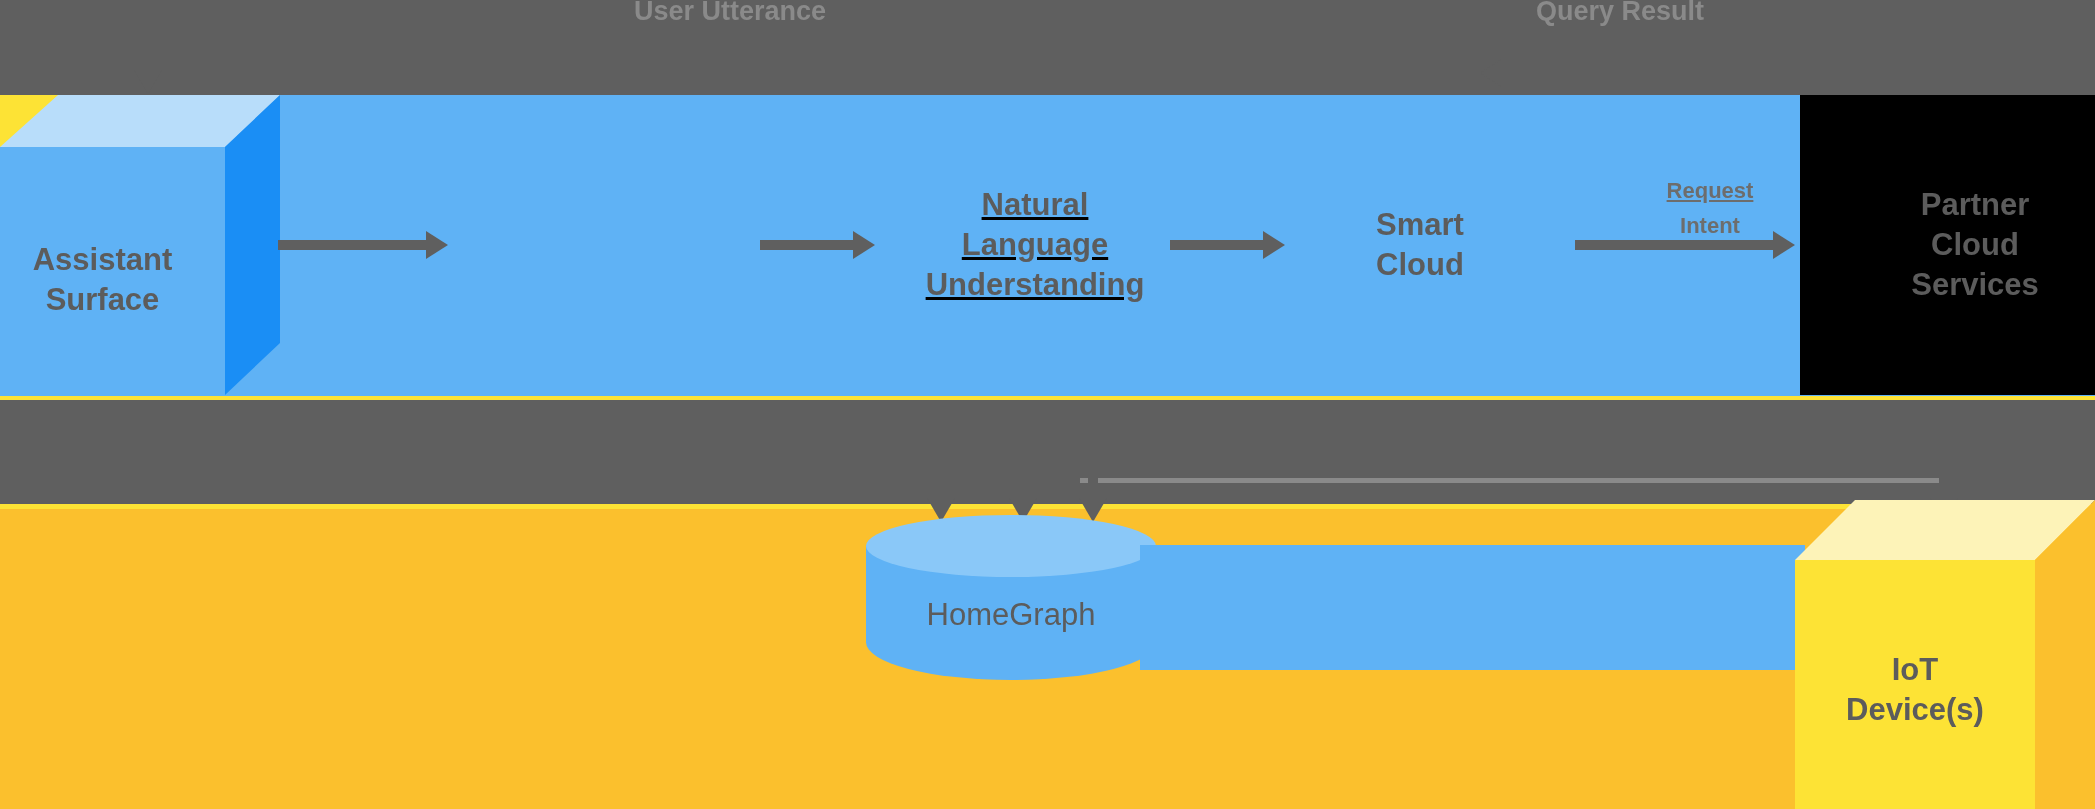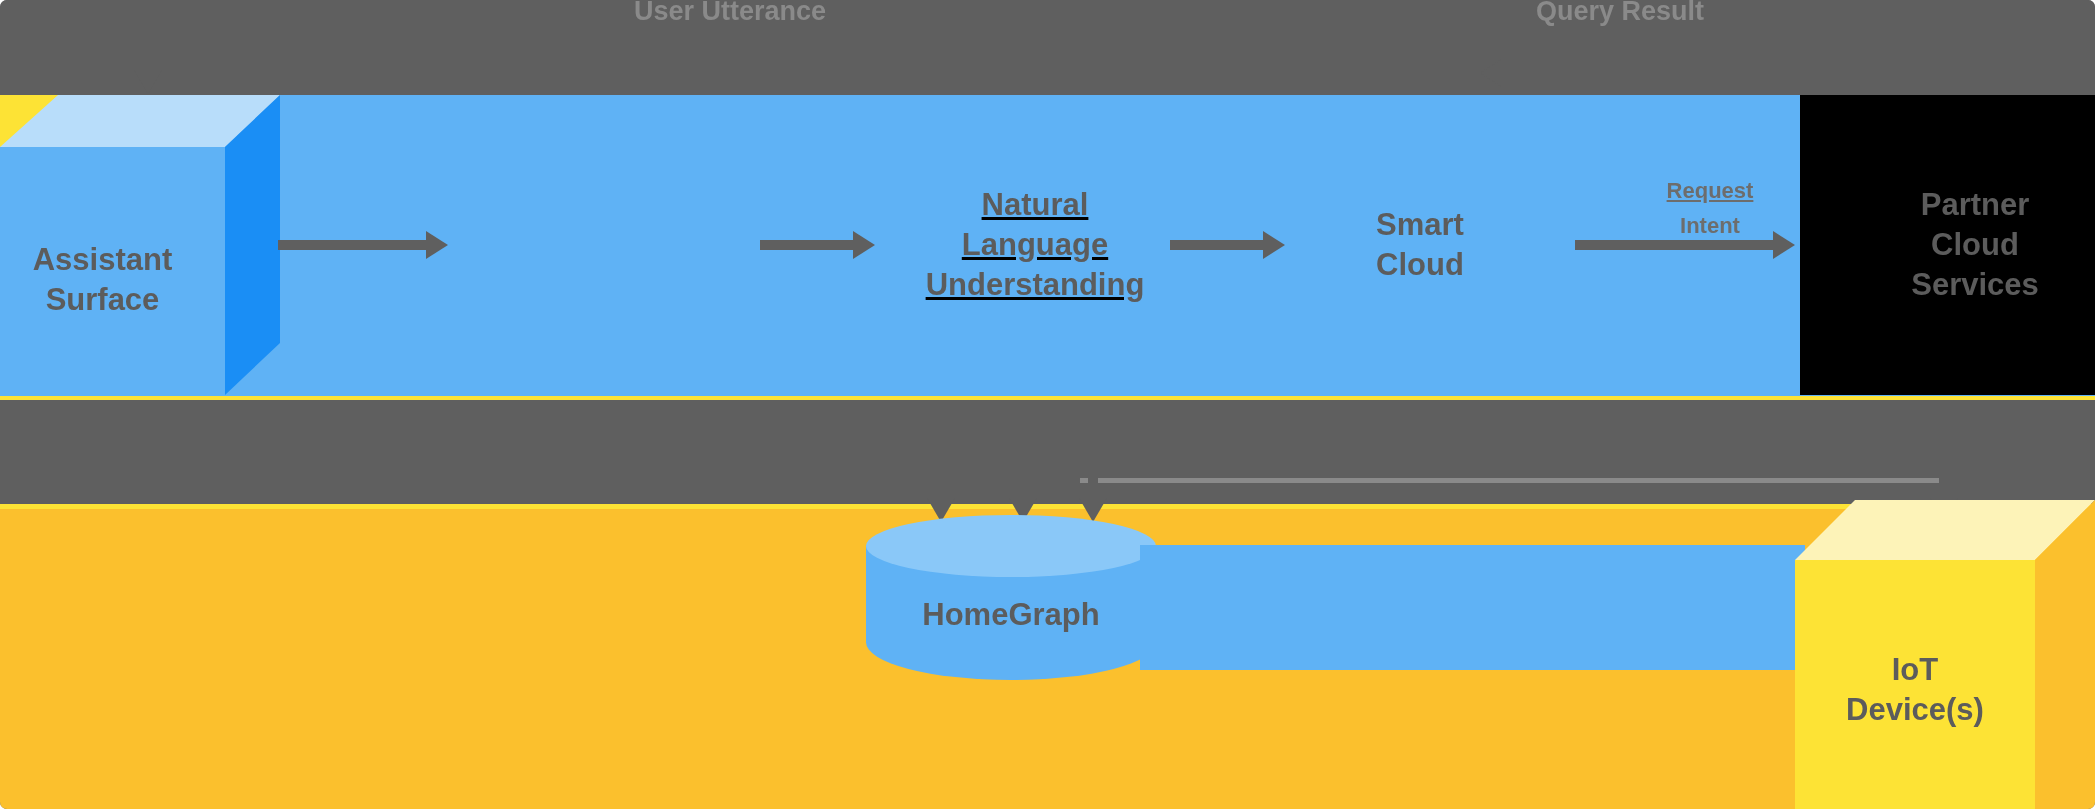--- a/index.html
+++ b/index.html
@@ -7,21 +7,20 @@
     padding: 0;
     background: #ffffff;
   }
   #canvas {
     position: relative;
     width: 2095px;
     height: 809px;
     overflow: hidden;
     font-family: "Liberation Sans", sans-serif;
     background: #5f5f5f;
-    border-radius: 7px;
   }
 
   
   .band {
     position: absolute;
     left: 0;
     width: 2095px;
   }
   .band-gray-top   { top: 0;    height: 95px;  background: #5f5f5f; }
   .band-blue       { top: 95px; height: 305px; background: #5fb2f5; }
@@ -80,21 +79,21 @@
     top: 0;
     background: #8ac8f8;
     border-radius: 50%;
   }
   .cyl-text {
     position: absolute;
     width: 100%;
     text-align: center;
     color: #5c5c5c;
     font-size: 31px;
-    font-weight: bold;
+    font-weight: normal;
   }
 
   
   .flat-box {
     position: absolute;
     display: flex;
     align-items: center;
     justify-content: center;
   }
   .flat-box .node-label { position: static; }

